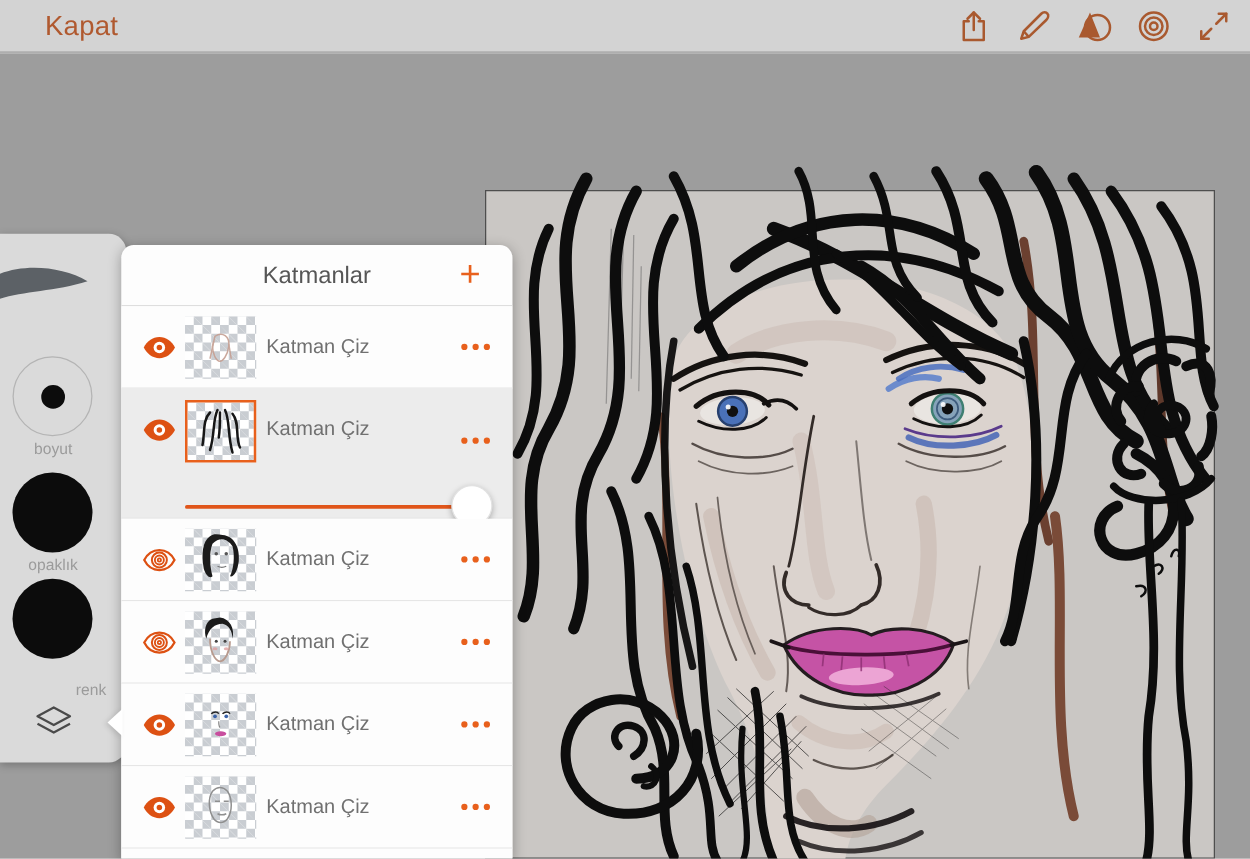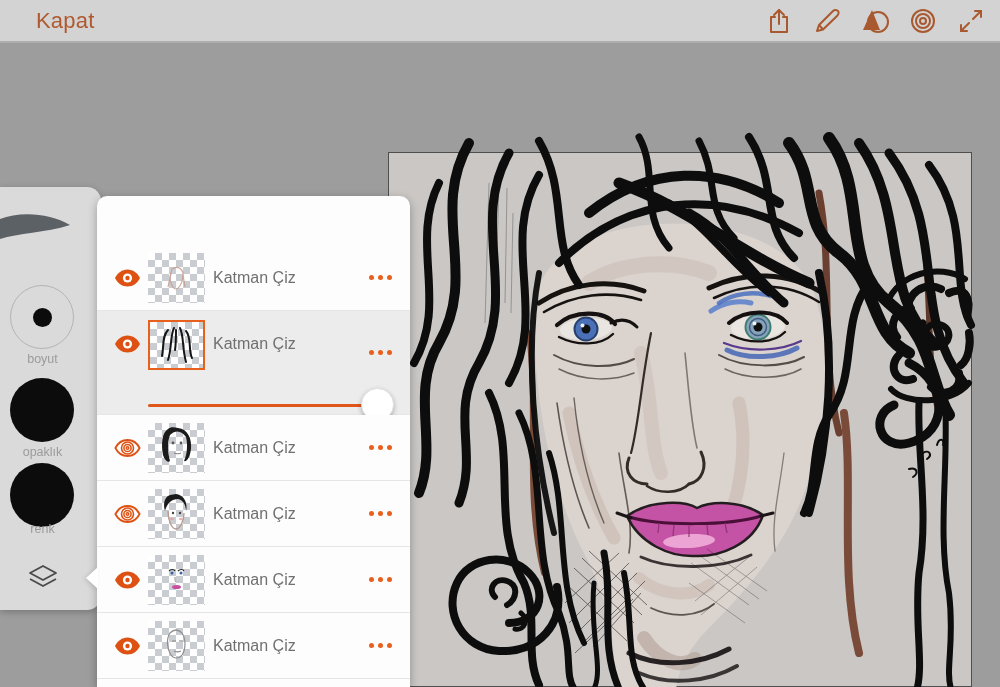--- a/index.html
+++ b/index.html
@@ -19,21 +19,21 @@
 
   
   .sidebar { position:absolute; left:0; top:187px; width:101px; height:423px; background:#dadada; border-radius:0 14px 14px 0; box-shadow:0 2px 7px rgba(0,0,0,.25); z-index:30; }
   .brush-preview { position:absolute; left:0; top:22px; width:72px; height:36px; }
   .tool-circle { position:absolute; left:10px; width:64px; height:64px; border-radius:50%; }
   .circ-size { top:98px; background:#dadada; border:1px solid #b4b4b4; }
   .circ-size .dot { position:absolute; left:50%; top:50%; width:19px; height:19px; margin:-9px 0 0 -9px; border-radius:50%; background:#0c0c0c; }
   .circ-opacity { top:191px; background:#0c0c0c; }
   .circ-color { top:276px; background:#0c0c0c; }
   .tool-label { position:absolute; left:0; width:85px; text-align:center; font-size:12.5px; color:#9b9b9b; }
-  .lbl-size { top:165px; } .lbl-opacity { top:258px; } .lbl-color { top:335px; }
+  .lbl-size { top:165px; } .lbl-opacity { top:258px; } .lbl-color { top:358px;text-align:right; }
   .layers-btn { position:absolute; left:27px; top:376px; width:32px; height:30px; }
 
   
   .panel-pointer { position:absolute; left:86px; top:567px; width:0; height:0; border-top:11px solid transparent; border-bottom:11px solid transparent; border-right:12px solid #ffffff; z-index:36; filter:drop-shadow(-2px 1px 2px rgba(0,0,0,.12)); }
 
   
   .layers-panel { position:absolute; left:97px; top:196px; width:313px; height:491px; background:#fdfdfd; border-radius:10px 10px 0 0; box-shadow:0 3px 10px rgba(0,0,0,.3); z-index:35; overflow:hidden; }
   .lp-header { position:absolute; left:0; top:0; width:313px; height:49px; border-bottom:1px solid #dedede; }
   .lp-title { position:absolute; left:0; top:0; width:313px; height:49px; display:flex; align-items:center; justify-content:center; font-size:19px; color:#565656; }
   .lp-add { position:absolute; right:18px; top:8px; width:32px; height:32px; display:flex; align-items:center; justify-content:center; font-size:29px; font-weight:300; color:#e8601c; line-height:1; }
@@ -300,20 +300,24 @@
       <svg width="32" height="30" viewBox="0 0 32 30" fill="none" stroke="#4a4a4a" stroke-width="1.8" stroke-linejoin="round">
         <path d="M16 3 L29 10 L16 17 L3 10 Z"></path>
         <path d="M3 16 L16 23 L29 16"></path>
       </svg>
     </div>
   </div>
 
   <div class="panel-pointer"></div>
 
   <div class="layers-panel">
+    <div class="lp-header">
+      <div class="lp-title">Katmanlar</div>
+      <div class="lp-add">+</div>
+    </div>
 
     <div class="lp-row" style="top:49px">
       <div class="row-eye">
         <svg width="27" height="20" viewBox="0 0 27 20">
             <path d="M13.5 1.5 C8 1.5 3.5 5 1 10 C3.5 15 8 18.5 13.5 18.5 C19 18.5 23.5 15 26 10 C23.5 5 19 1.5 13.5 1.5 Z" fill="#dd5113"></path>
             <circle cx="13.5" cy="10" r="4.6" fill="#ffffff"></circle>
             <circle cx="13.5" cy="10" r="2.2" fill="#dd5113"></circle>
           </svg>
       </div>
       <div class="thumb">

